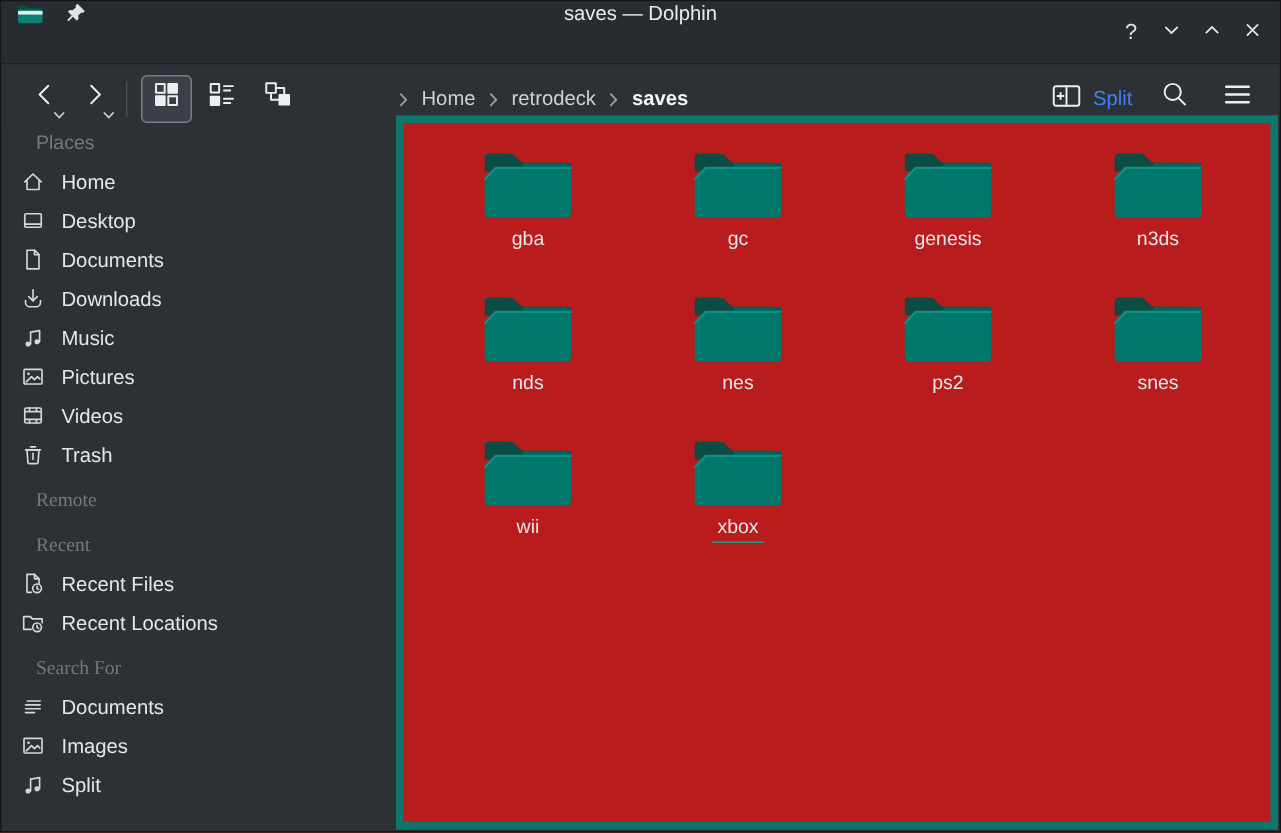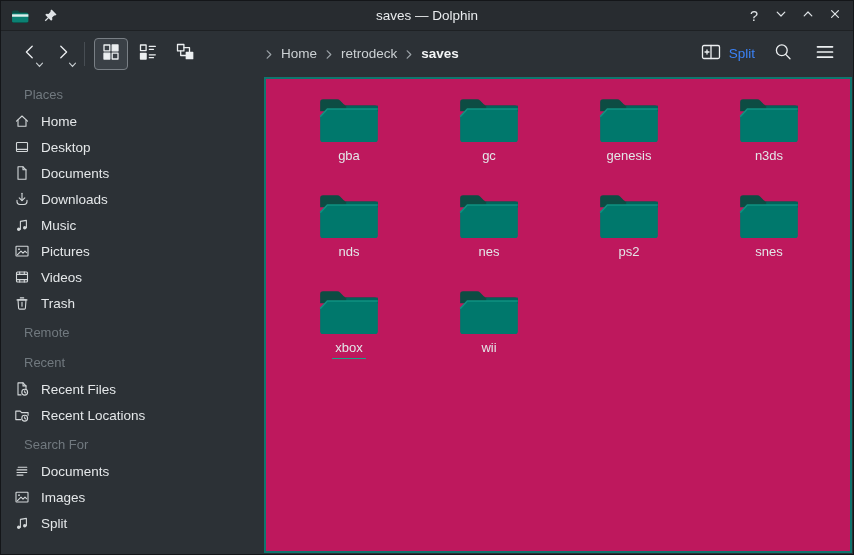--- a/index.html
+++ b/index.html
@@ -2,21 +2,21 @@
 <html><head>
 <meta charset="utf-8">
 <style>
   * { margin:0; padding:0; box-sizing:border-box; }
   html,body { width:854px; height:555px; overflow:hidden; }
   body { font-family:"Liberation Sans", sans-serif; background:#1d2023; }
 
   .window { position:relative; width:854px; height:555px; background:#2c3136; border:1px solid #141619; }
 
   
-  .titlebar { height:30px; background:#282c30; display:flex; align-items:center; padding:0 8px; position:relative; border-bottom:1px solid rgba(0,0,0,.25); }
+  .titlebar { height:42px; background:#282c30; display:flex; padding:0 8px; position:relative; border-bottom:1px solid rgba(0,0,0,.25); }
   .titlebar .app-icon { width:18px; height:16px; margin-left:2px; }
   .titlebar .pin { width:15px; height:15px; margin-left:14px; }
   .titlebar-title { position:absolute; left:0; right:0; text-align:center; color:#e9ecee; font-size:13.5px; pointer-events:none; }
   .win-controls { margin-left:auto; display:flex; align-items:center; gap:7px; z-index:2; }
   .win-btn { width:20px; height:20px; display:flex; align-items:center; justify-content:center; color:#dfe3e6; font-size:14.5px; cursor:default; }
 
   
   .toolbar { height:45px; background:#2c3136; display:flex; align-items:center; padding:0 12px; position:relative; }
   .tool-btn { height:32px; display:flex; align-items:center; justify-content:center; border-radius:4px; border:1px solid transparent; }
   .nav-btn { width:33px; position:relative; }
@@ -30,26 +30,26 @@
   .bc-chevron { line-height:0; margin-top:1px; }
   .toolbar-right { margin-left:auto; display:flex; align-items:center; gap:14px; padding-right:2px; }
   .split-btn { display:flex; align-items:center; gap:7px; color:#3b82f6; font-size:13.5px; }
   .icon-btn { width:28px; height:28px; display:flex; align-items:center; justify-content:center; }
 
   
   .main { position:absolute; top:75px; left:0; right:0; bottom:0; }
 
   .sidebar { position:absolute; left:0; top:0; bottom:0; width:263px; padding-top:6px; overflow:hidden; }
   .section-title { height:26px; line-height:26px; padding-left:23px; font-size:13px; color:#71797f; }
-  .side-section + .side-section .section-title { margin-top:4px; }
+  .side-section + .side-section .section-title { margin-top:4px;font-family:Liberation Serif, serif; }
   .side-item { display:flex; align-items:center; height:26px; padding-left:13px; gap:11px; color:#e4e7e9; font-size:13.5px; cursor:default; }
   .side-item .icn { width:16px; height:16px; line-height:0; flex:none; }
   .side-scrollbar { position:absolute; right:11px; top:15px; width:10px; height:438px; background:#565c61; border-radius:5px; }
 
-  .view-panel { position:absolute; left:263px; top:1px; right:1px; bottom:1px; background:#be185d; border:2px solid #0f766e; }
+  .view-panel { position:absolute; left:263px; top:1px; right:1px; bottom:1px; background:#b91c1c; border:5px solid #0f766e; }
   .folder-grid { display:grid; grid-template-columns:repeat(4,140px); grid-auto-rows:96px; padding:13px 0 0 13px; }
   .folder-item { display:flex; flex-direction:column; align-items:center; padding-top:3px; }
   .folder-item svg { display:block; }
   .folder-label { margin-top:3px; font-size:13px; line-height:16px; color:#e3e6e8; }
   .folder-label.hovered { border-bottom:1px solid #1aa38a; padding:0 3px 2px 3px; }
 </style>
 </head>
 <body>
 
 <div class="window">
@@ -374,30 +374,30 @@
           </div>
           <div class="folder-item">
             <span>
               <svg width="62" height="50" viewBox="0 0 64 52">
                 <path d="M2 17V7.5Q2 4.5 5 4.5h14.5q2 0 3.5 1.5l3.5 3.5q1.5 1.5 3.7 1.5H59q3 0 3 3V17Z" fill="#0d4c43"></path>
                 <rect x="29" y="11" width="33" height="6.5" fill="#01635a"></rect>
                 <path d="M2 46V22.5l7.5-8H59.5q2.5 0 2.5 2.5V46q0 3-3 3H5q-3 0-3-3Z" fill="#00786c"></path>
                 <path d="M2 22.5l7.5-8H62" stroke="#0f9181" stroke-width="1.6" fill="none"></path>
               </svg>
             </span>
+            <span class="folder-label">wii</span>
+          </div>
+          <div class="folder-item">
+            <span>
+              <svg width="62" height="50" viewBox="0 0 64 52">
+                <path d="M2 17V7.5Q2 4.5 5 4.5h14.5q2 0 3.5 1.5l3.5 3.5q1.5 1.5 3.7 1.5H59q3 0 3 3V17Z" fill="#0d4c43"></path>
+                <rect x="29" y="11" width="33" height="6.5" fill="#01635a"></rect>
+                <path d="M2 46V22.5l7.5-8H59.5q2.5 0 2.5 2.5V46q0 3-3 3H5q-3 0-3-3Z" fill="#00786c"></path>
+                <path d="M2 22.5l7.5-8H62" stroke="#0f9181" stroke-width="1.6" fill="none"></path>
+              </svg>
+            </span>
             <span class="folder-label hovered">xbox</span>
-          </div>
-          <div class="folder-item">
-            <span>
-              <svg width="62" height="50" viewBox="0 0 64 52">
-                <path d="M2 17V7.5Q2 4.5 5 4.5h14.5q2 0 3.5 1.5l3.5 3.5q1.5 1.5 3.7 1.5H59q3 0 3 3V17Z" fill="#0d4c43"></path>
-                <rect x="29" y="11" width="33" height="6.5" fill="#01635a"></rect>
-                <path d="M2 46V22.5l7.5-8H59.5q2.5 0 2.5 2.5V46q0 3-3 3H5q-3 0-3-3Z" fill="#00786c"></path>
-                <path d="M2 22.5l7.5-8H62" stroke="#0f9181" stroke-width="1.6" fill="none"></path>
-              </svg>
-            </span>
-            <span class="folder-label">wii</span>
           </div>
         </div>
     </div>
   </div>
 
 </div>
 
 </body></html>

